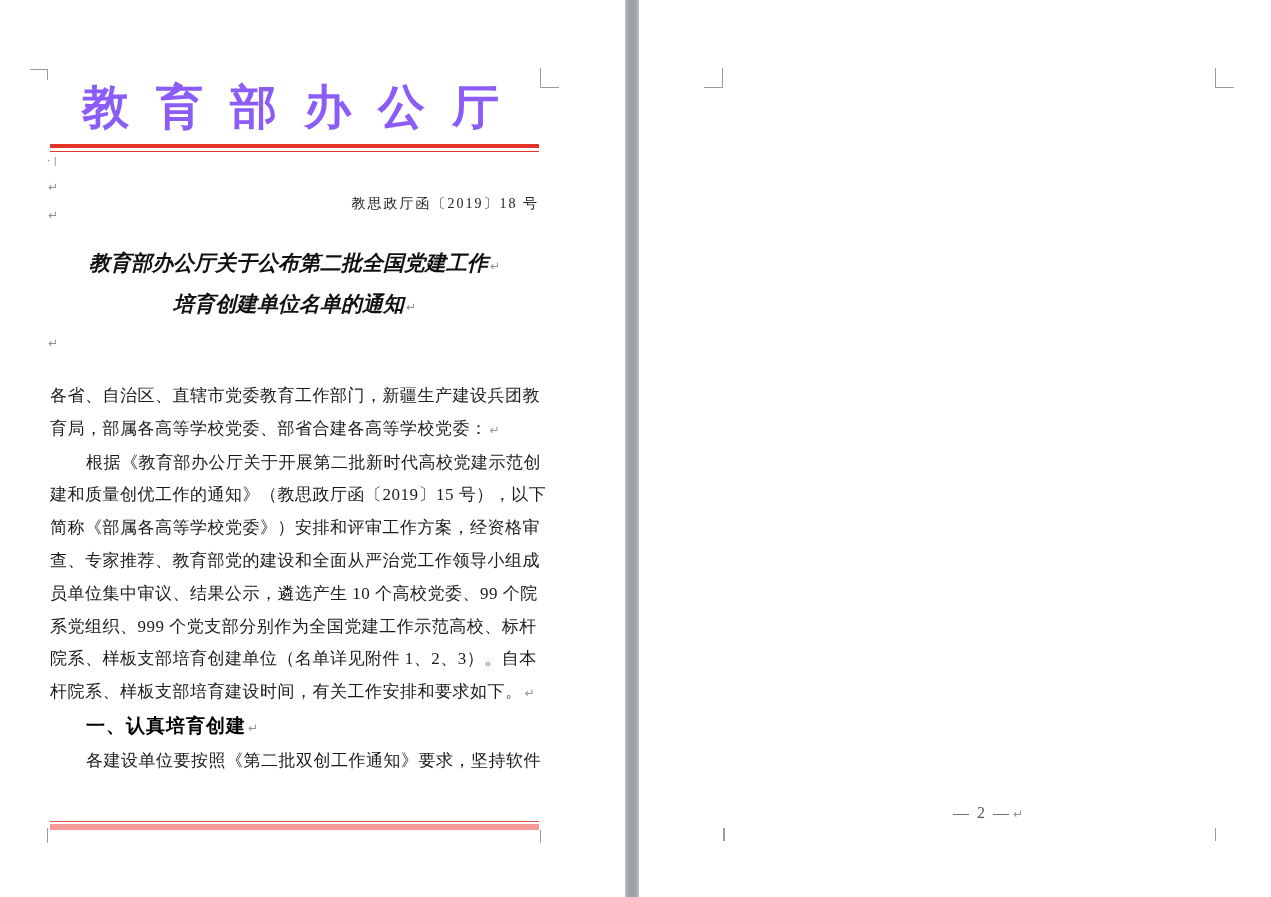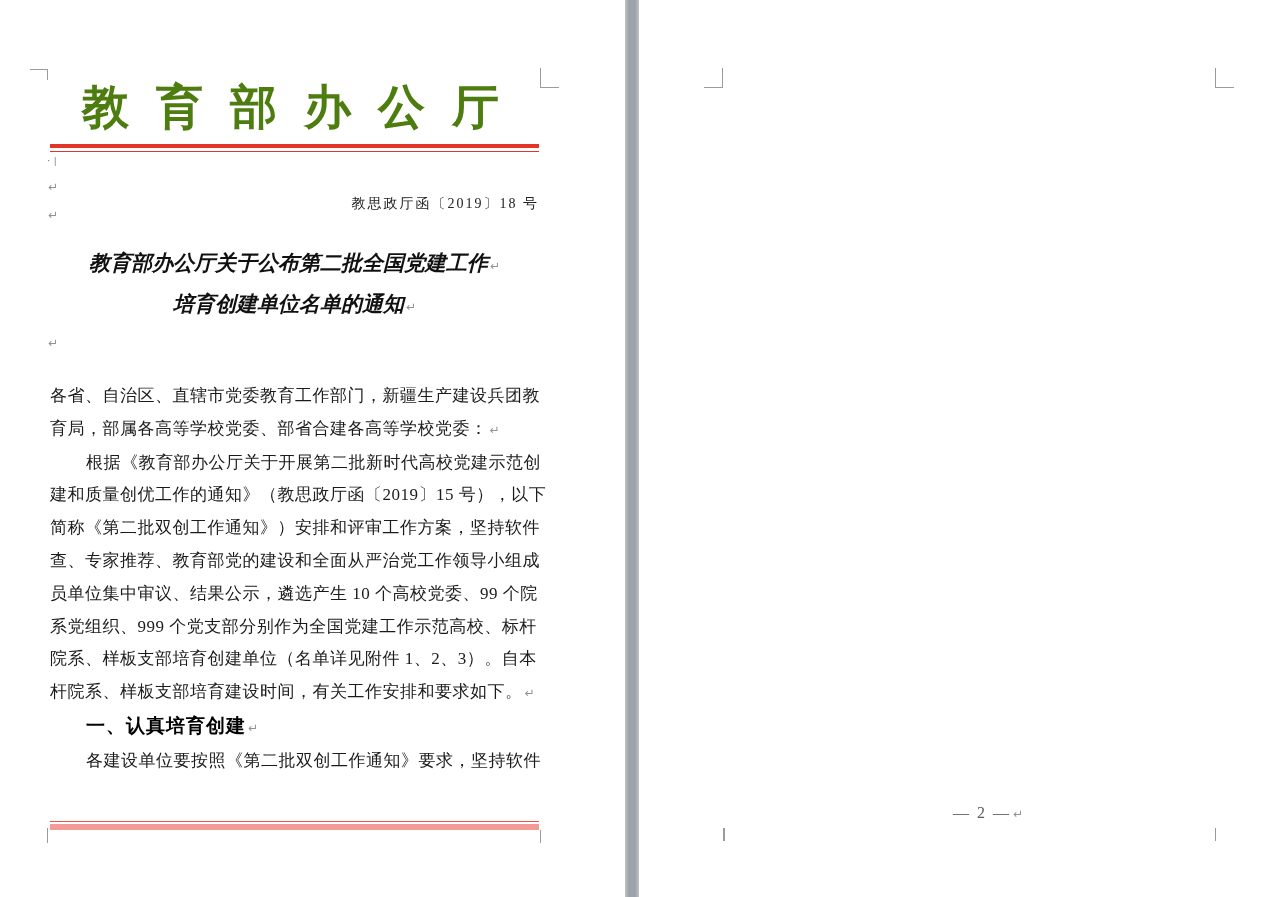--- a/index.html
+++ b/index.html
@@ -19,21 +19,21 @@
 
   .divider {
     position:absolute; top:0; left:625px; width:14px; height:897px;
     background: linear-gradient(90deg,#bfc3c7 0%, #9da3aa 28%, #9da3aa 72%, #bfc3c7 100%);
   }
 
   
   .letterhead {
     position:absolute; left:82px; top:76px;
     font-size:47px; font-weight:bold; letter-spacing:27px;
-    color:#4d7c0f; white-space:nowrap;
+    color:#8b5cf6; white-space:nowrap;
   }
   .red-rule-thick { position:absolute; left:50px; top:144px; width:489px; height:4px; background:#e33527; }
   .red-rule-thin  { position:absolute; left:50px; top:151px; width:489px; height:1px; background:#e33527; }
 
   .doc-number {
     position:absolute; left:50px; top:195px; width:489px;
     text-align:right; font-size:14px; letter-spacing:2px; color:#222;
     white-space:nowrap;
   }
 
@@ -109,21 +109,21 @@
     <div class="doc-title">
       <div class="tline"><span>教育部办公厅关于公布第二批全国党建工作</span><span class="pmark">↵</span></div>
       <div class="tline"><span>培育创建单位名单的通知</span><span class="pmark">↵</span></div>
     </div>
 
     <div class="body-block body-left">
       <div class="line"><span>各省、自治区、直辖市党委教育工作部门，新疆生产建设兵团教</span></div>
       <div class="line"><span>育局，部属各高等学校党委、部省合建各高等学校党委：</span><span class="pmark">↵</span></div>
       <div class="line indent"><span>根据《教育部办公厅关于开展第二批新时代高校党建示范创</span></div>
       <div class="line"><span>建和质量创优工作的通知》（教思政厅函〔2019〕15 号），以下</span></div>
-      <div class="line"><span>简称《第二批双创工作通知》）安排和评审工作方案，坚持软件</span></div>
+      <div class="line"><span>简称《部属各高等学校党委》）安排和评审工作方案，经资格审</span></div>
       <div class="line"><span>查、专家推荐、教育部党的建设和全面从严治党工作领导小组成</span></div>
       <div class="line"><span>员单位集中审议、结果公示，遴选产生 10 个高校党委、99 个院</span></div>
       <div class="line"><span>系党组织、999 个党支部分别作为全国党建工作示范高校、标杆</span></div>
       <div class="line"><span>院系、样板支部培育创建单位（名单详见附件 1、2、3）。自本</span></div>
       <div class="line"><span>杆院系、样板支部培育建设时间，有关工作安排和要求如下。</span><span class="pmark">↵</span></div>
       <div class="line indent heading"><span>一、认真培育创建</span><span class="pmark">↵</span></div>
       <div class="line indent"><span>各建设单位要按照《第二批双创工作通知》要求，坚持软件</span></div>
     </div>
 
     <div class="pink-rule-thin"></div>

